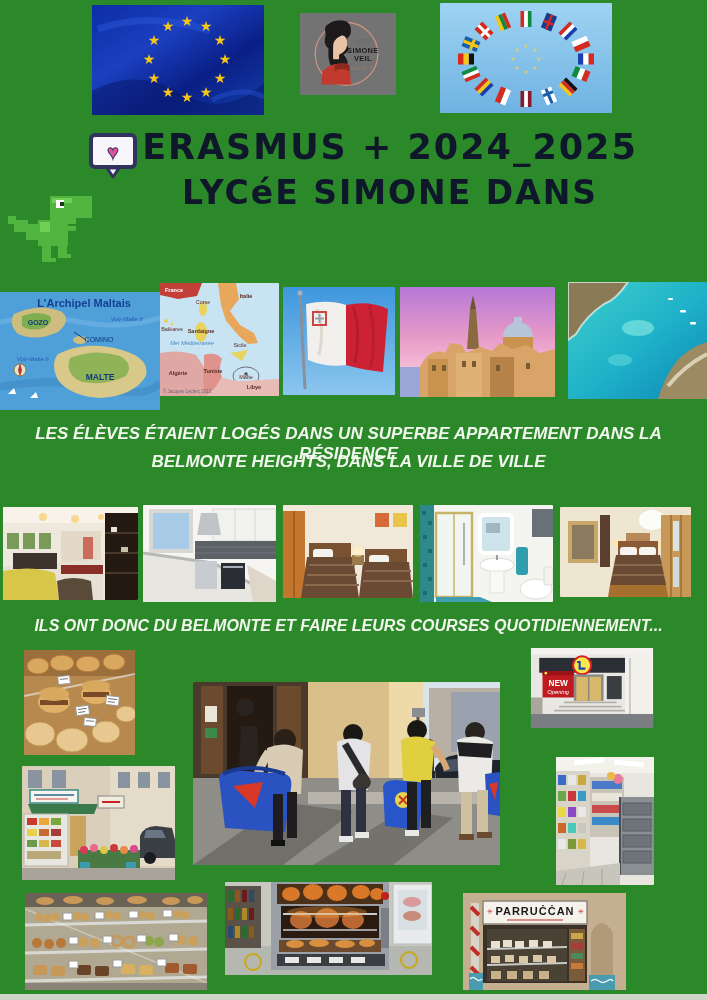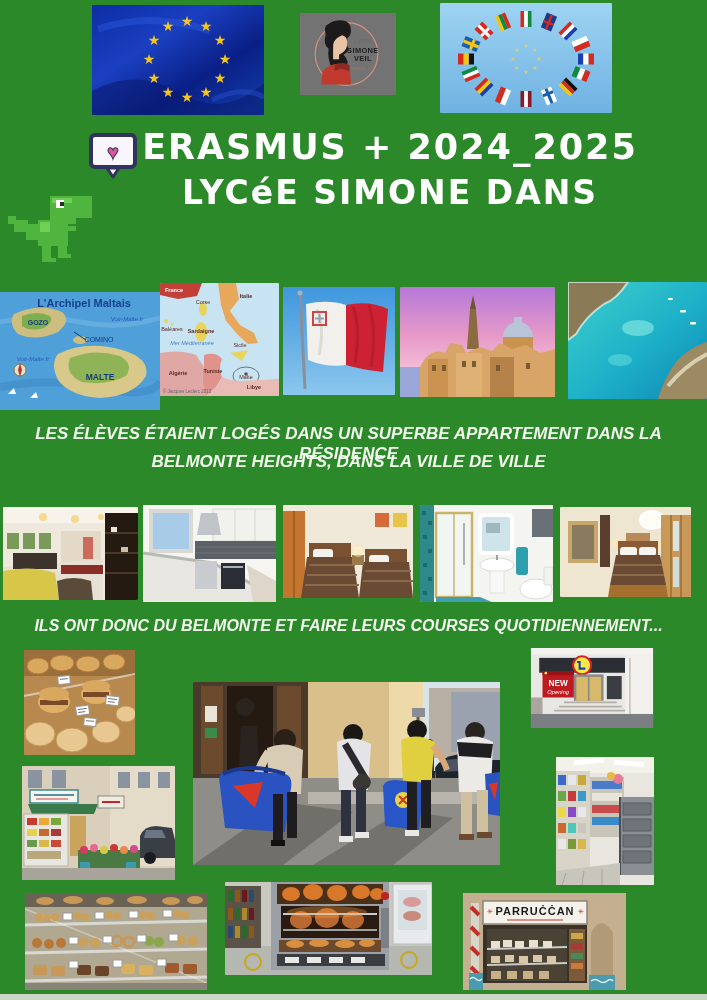--- a/index.html
+++ b/index.html
@@ -3,21 +3,21 @@
 <meta charset="utf-8">
 <style>
   html,body{margin:0;padding:0;background:#ffffff;}
   .poster{position:relative;width:707px;height:1000px;background:#2c8929;overflow:hidden;
           font-family:"Liberation Sans",sans-serif;}
   .abs{position:absolute;}
   .photo{position:absolute;overflow:hidden;border-radius:1px;}
   .photo svg{display:block;width:100%;height:100%;}
   .icon svg{display:block;width:100%;height:100%;}
   .title-line{position:absolute;left:110px;width:560px;text-align:center;
-    font-family:"DejaVu Sans",sans-serif;font-weight:bold;color:#ffffff;letter-spacing:2px;}
+    font-family:"DejaVu Sans",sans-serif;font-weight:bold;color:#0f172a;letter-spacing:2px;}
   .hand{position:absolute;left:0;width:697px;text-align:center;color:#f2f7ee;
     font-family:"Liberation Sans",sans-serif;font-style:italic;font-weight:bold;}
   .subtitle{text-decoration:underline;text-underline-offset:3px;}
   svg text{font-family:"Liberation Sans",sans-serif;}
 </style>
 </head>
 <body>
 
 <div class="poster">
 

